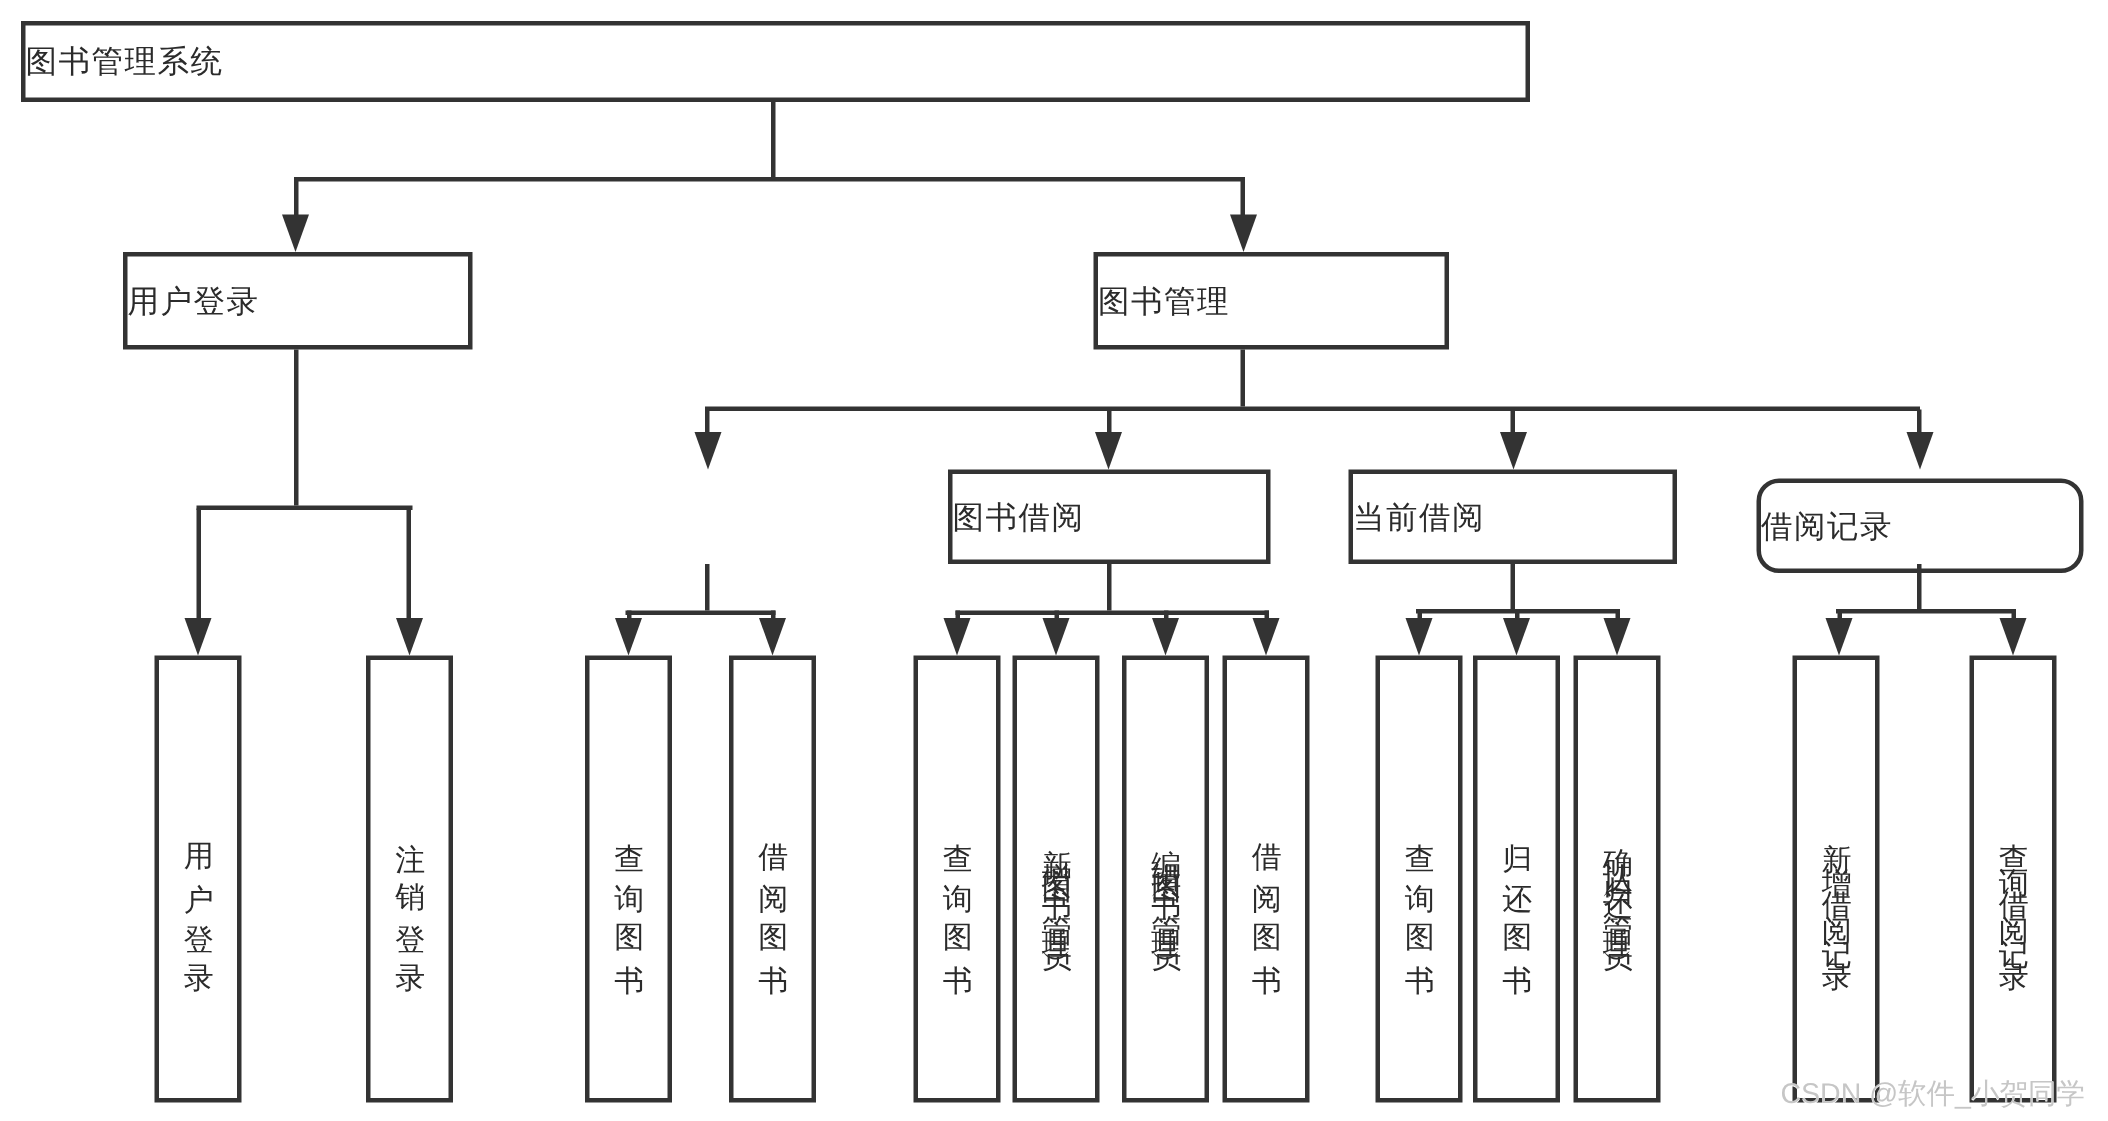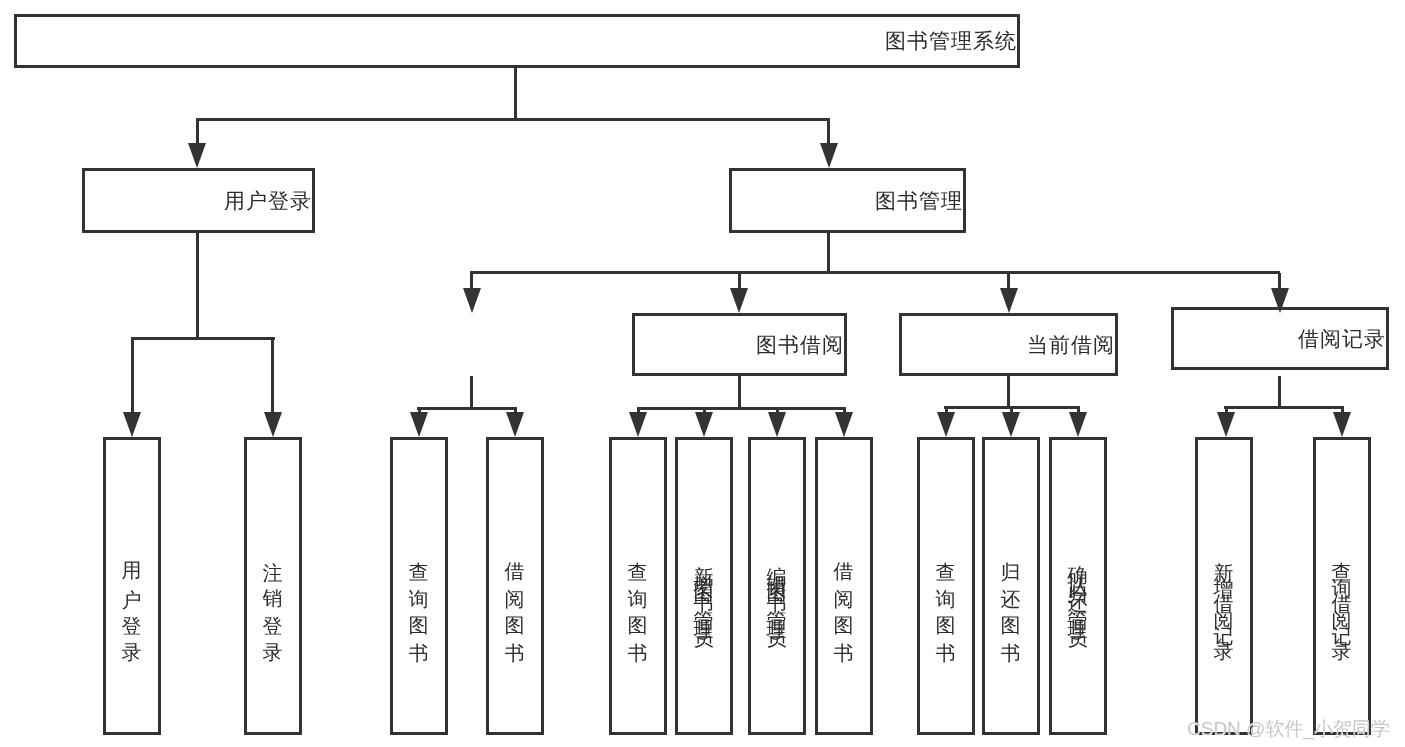--- a/index.html
+++ b/index.html
@@ -2,21 +2,21 @@
 <html><head>
 <meta charset="utf-8">
 <style>
   html,body{margin:0;padding:0;background:#ffffff;}
   .stage{
     position:relative;width:1405px;height:747px;background:#ffffff;overflow:hidden;
     font-family:"Liberation Sans",sans-serif;
   }
   .hbox{
     position:absolute;box-sizing:border-box;background:#ffffff;
-    border:3px solid #333333;display:flex;align-items:center;justify-content:flex-end;
+    border:3px solid #333333;display:flex;align-items:center;justify-content:flex-start;
   }
   .hbox span{font-size:21px;color:#2b2b2b;letter-spacing:1px;white-space:nowrap;}
   .leaf{
     position:absolute;box-sizing:border-box;background:#ffffff;
     border:3px solid #333333;width:58px;height:298px;top:437px;
     display:flex;align-items:center;justify-content:center;
   }
   .leaf span{
     writing-mode:vertical-rl;text-orientation:mixed;
     font-size:20px;color:#2b2b2b;line-height:1;white-space:nowrap;
@@ -51,21 +51,21 @@
   <div class="hbox" style="left:729px;top:168px;width:237px;height:65px;">
     <span>图书管理</span>
   </div>
 
   <div class="hbox" style="left:899px;top:313px;width:219px;height:63px;">
     <span>当前借阅</span>
   </div>
   <div class="hbox" style="left:632px;top:313px;width:215px;height:63px;">
     <span>图书借阅</span>
   </div>
-  <div class="hbox" style="left:1171px;top:307px;width:218px;height:63px;">
+  <div class="hbox" style="left:1171px;top:319px;width:218px;height:63px;border-radius:15px;">
     <span>借阅记录</span>
   </div>
 
   <div class="leaf v4" style="left:103px;">
     <span>用户登录</span>
     </div>
   <div class="leaf v4" style="left:244px;">
     <span>注销登录</span>
     </div>
   <div class="leaf v4" style="left:390px;">

